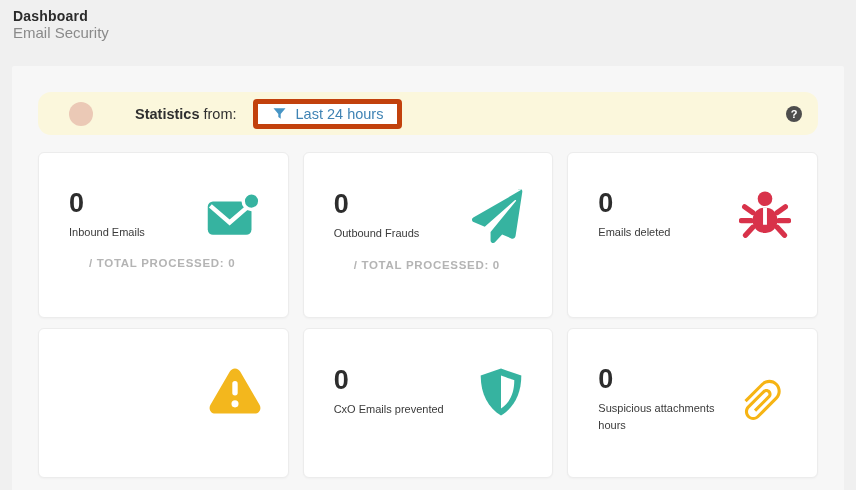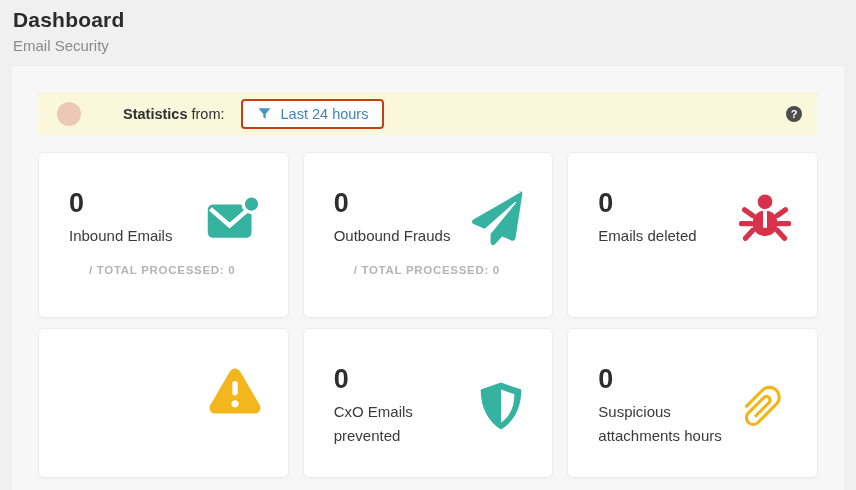--- a/index.html
+++ b/index.html
@@ -5,54 +5,54 @@
   * { box-sizing: border-box; margin: 0; padding: 0; }
   html, body { width: 856px; height: 490px; overflow: hidden; }
   body {
     background: #f0f0f0;
     font-family: "Liberation Sans", sans-serif;
     position: relative;
   }
 
   
   .page-header { padding: 8px 14px 0 13px; }
-  .page-title { font-size: 21px; font-weight: 700; color: #2b2b2b; letter-spacing: 0.2px; }
-  .page-subtitle { font-size: 15px; color: #8a8a8a; margin-top: 5px; }
+  .page-title { font-size: 14px; font-weight: 700; color: #2b2b2b; letter-spacing: 0.2px; }
+  .page-subtitle { font-size: 15px; color: #8a8a8a; }
 
   
   .panel {
     position: absolute;
     left: 12px; right: 12px; top: 66px;
     height: 600px;
     background: #f7f7f7;
     border-radius: 2px;
     padding: 26px;
   }
 
   
   .banner {
     background: #fbf7dc;
-    border-radius: 3px;
+    border-radius: 13px;
     height: 43px;
     display: flex;
     align-items: center;
-    padding: 0 16px 0 19px;
+    padding: 0 16px 0 31px;
   }
   .refresh-dot {
     width: 24px; height: 24px; border-radius: 50%;
     background: #ebc9b6; flex: 0 0 auto;
     margin-right: 42px;
   }
   .stats-text { font-size: 14.5px; color: #2f2f2f; }
   .stats-text strong { font-weight: 700; }
   .filter-btn {
     margin-left: 16px;
     height: 30px;
     background: #ffffff;
-    border: 2px solid #c2410c;
+    border: 5px solid #c2410c;
     border-radius: 4px;
     color: #3f83b4;
     font-size: 14.5px;
     font-family: "Liberation Sans", sans-serif;
     display: inline-flex;
     align-items: center;
     gap: 9px;
     padding: 0 14px;
     cursor: pointer;
   }
@@ -84,21 +84,21 @@
   .card-main {
     display: flex;
     justify-content: space-between;
     align-items: center;
   }
   .card-text { min-width: 0; }
   .card-value-row { display: block; }
   .card-value { font-size: 27px; font-weight: 700; color: #2d2d2d; line-height: 1.05; }
   .card-value-extra { font-size: 16px; color: #4d4d4d; font-weight: 400; margin-left: 9px; }
   .card-label {
-    font-size: 15px;
+    font-size: 11px;
     color: #3a3a3a;
     margin-top: 7px;
     max-width: 165px;
     line-height: 1.55;
   }
   .card-sub {
     margin-top: 16px;
     font-size: 11.5px;
     font-weight: 700;
     color: #b4b4b4;

